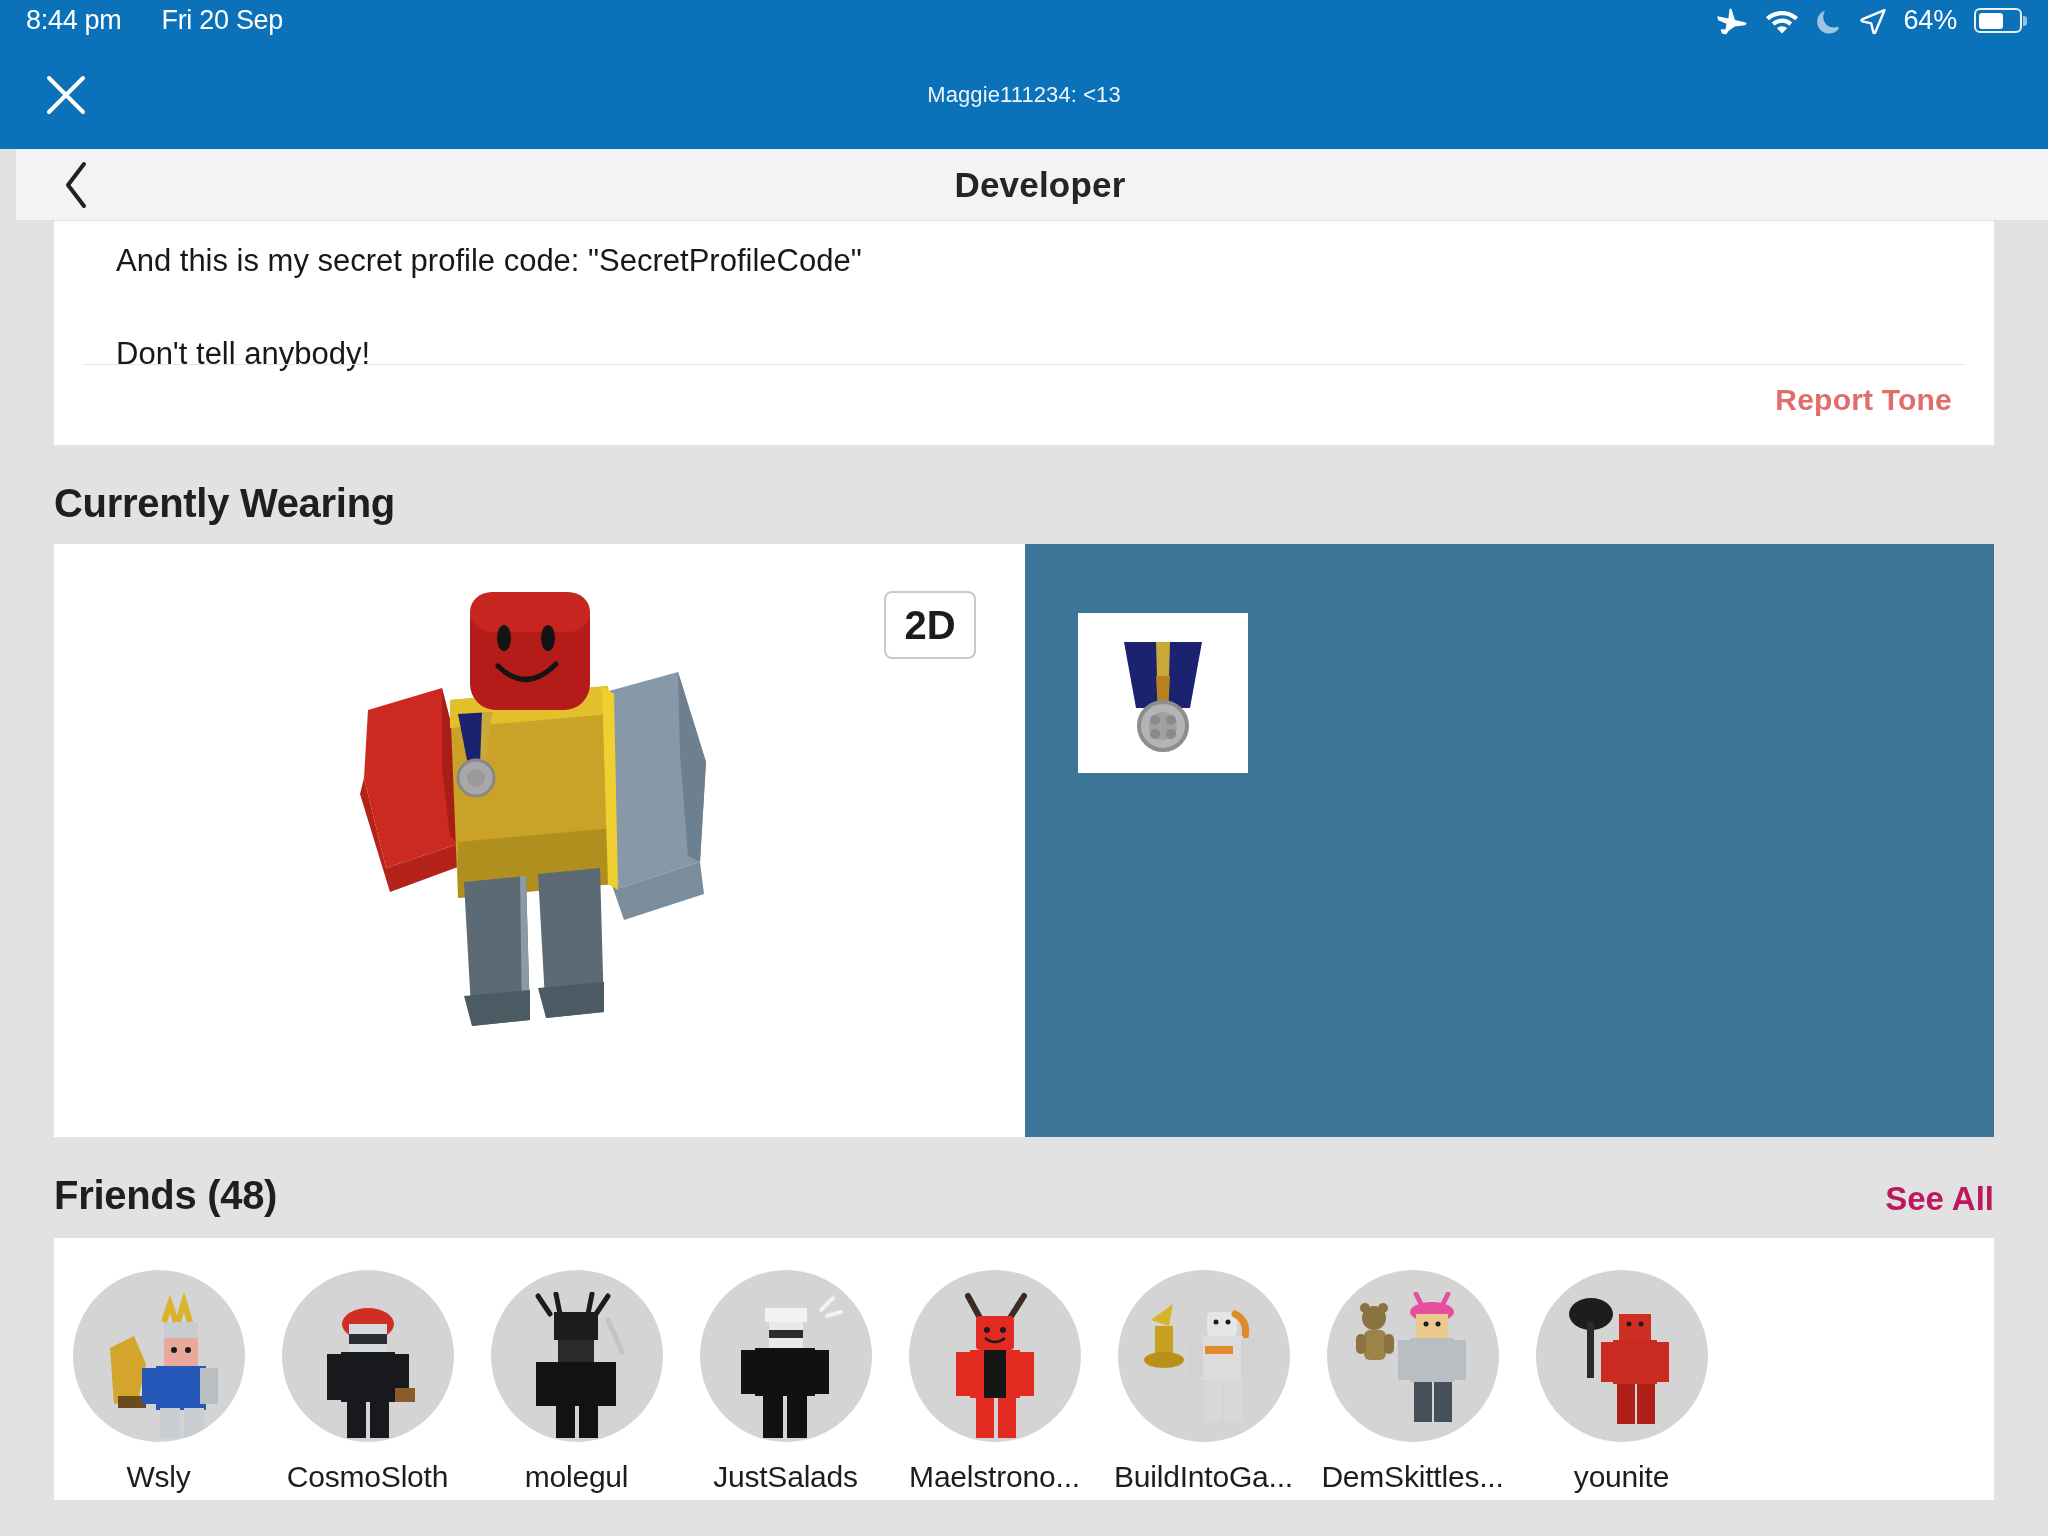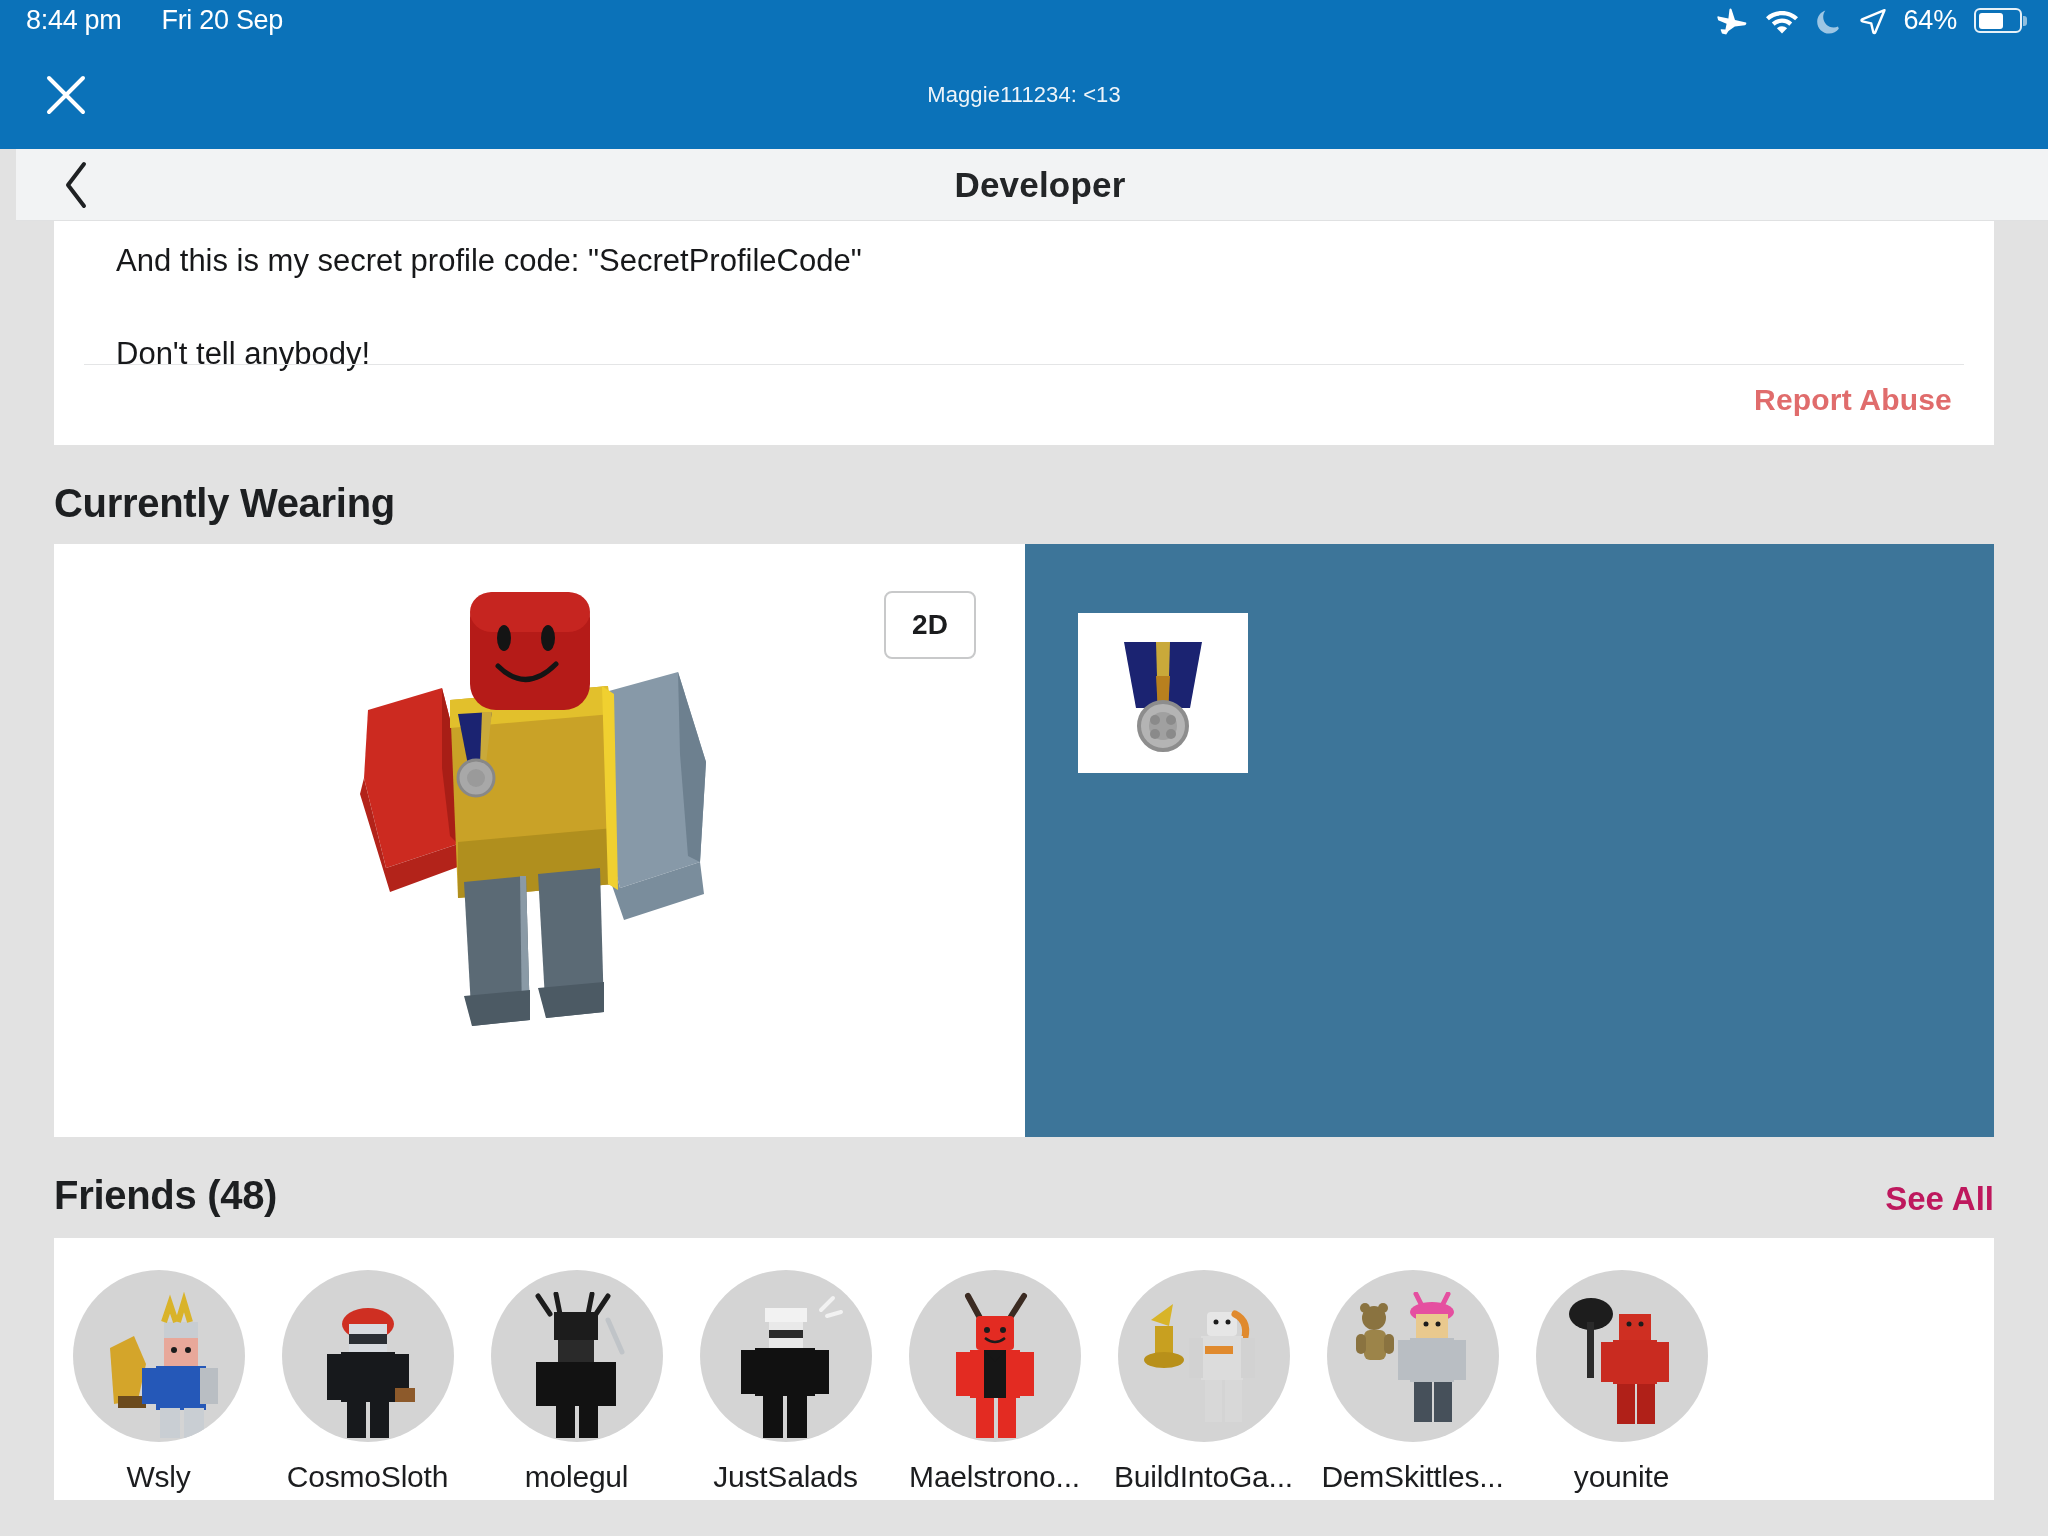--- a/index.html
+++ b/index.html
@@ -158,21 +158,21 @@
     position: relative;
   }
   .dim-toggle {
     position: absolute;
     right: 49px; top: 47px;
     width: 92px; height: 68px;
     border: 2px solid #c8c9ca;
     border-radius: 8px;
     background: #ffffff;
     display: flex; align-items: center; justify-content: center;
-    font-size: 28px; font-weight: bold;
+    font-size: 40px; font-weight: bold;
     color: #1b1c1e;
     cursor: pointer;
     z-index: 5;
   }
   .avatar-figure {
     position: absolute;
     left: 292px; top: 38px;
     width: 420px; height: 460px;
   }
   .items-stage {
@@ -276,21 +276,21 @@
   </div>
   <div class="nav-title">Developer</div>
 </div>
 
 <div class="content">
 
   <div class="desc-card">
     <div class="desc-line first">And this is my secret profile code: "SecretProfileCode"</div>
     <div class="desc-line second">Don't tell anybody!</div>
     <div class="desc-divider"></div>
-    <div class="report-abuse">Report Abuse</div>
+    <div class="report-abuse">Report Tone</div>
   </div>
 
   <div class="section-head">
     <span class="section-title">Currently Wearing</span>
   </div>
 
   <div class="wearing-panel">
     <div class="avatar-stage">
       <div class="dim-toggle">2D</div>
       <div class="avatar-figure">

